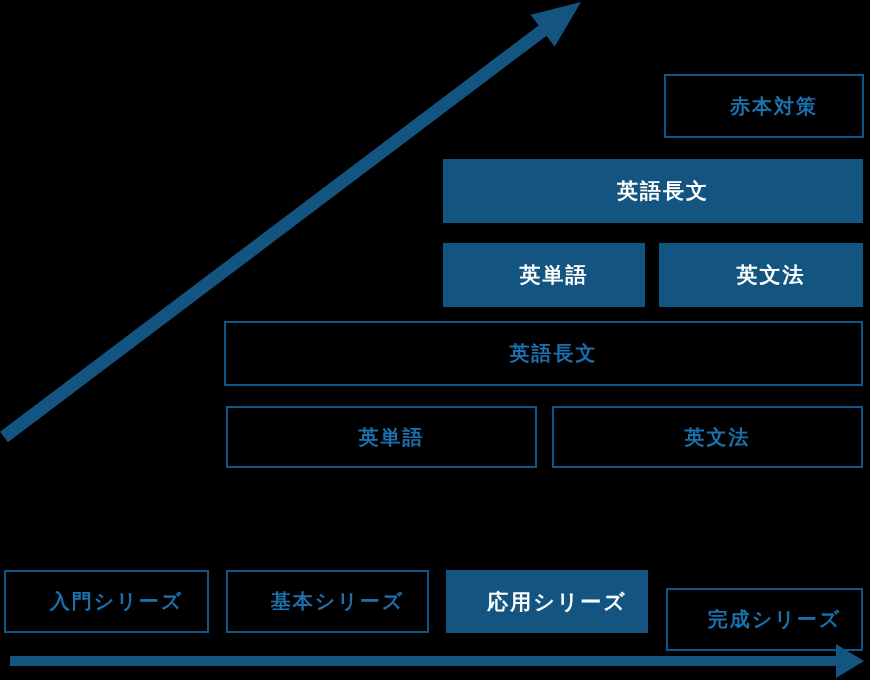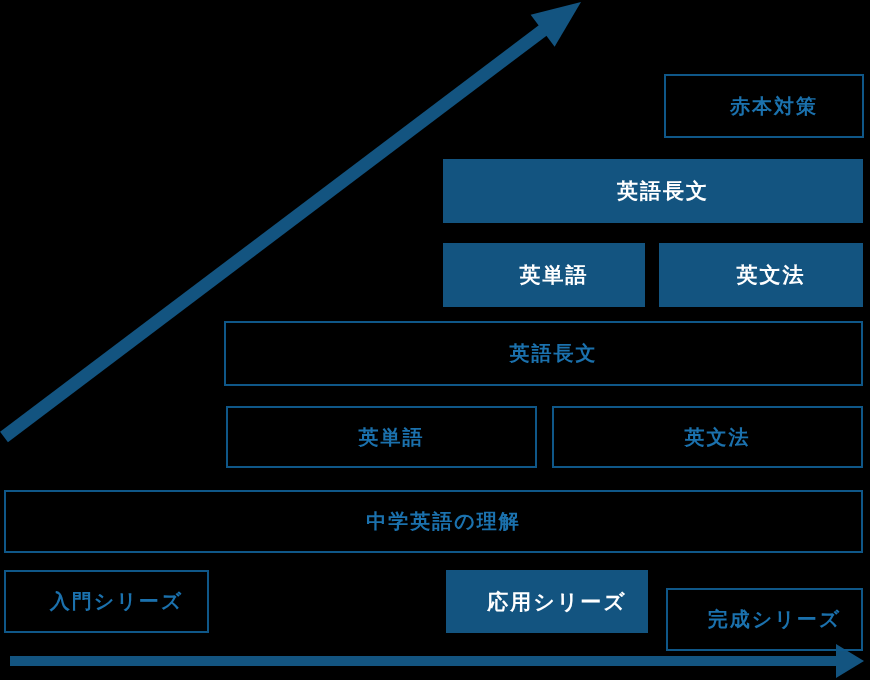--- a/index.html
+++ b/index.html
@@ -84,28 +84,28 @@
   </div>
 
   <div class="box outlined" id="box-tango-lower">
     <span>英単語</span>
   </div>
 
   <div class="box outlined" id="box-bunpou-lower">
     <span>英文法</span>
   </div>
 
-  <div class="box outlined" id="box-chuugaku">
-    <span>中学英語の理解</span>
-  </div>
 
   <div class="box outlined" id="box-series-nyumon">
     <span>入門シリーズ</span>
   </div>
 
+  <div class="box outlined" id="box-series-kihon">
+    <span>基本シリーズ</span>
+  </div>
 
   <div class="box filled" id="box-series-ouyou">
     <span>応用シリーズ</span>
   </div>
 
   <div class="box outlined" id="box-series-kansei">
     <span>完成シリーズ</span>
   </div>
 
 </div>

